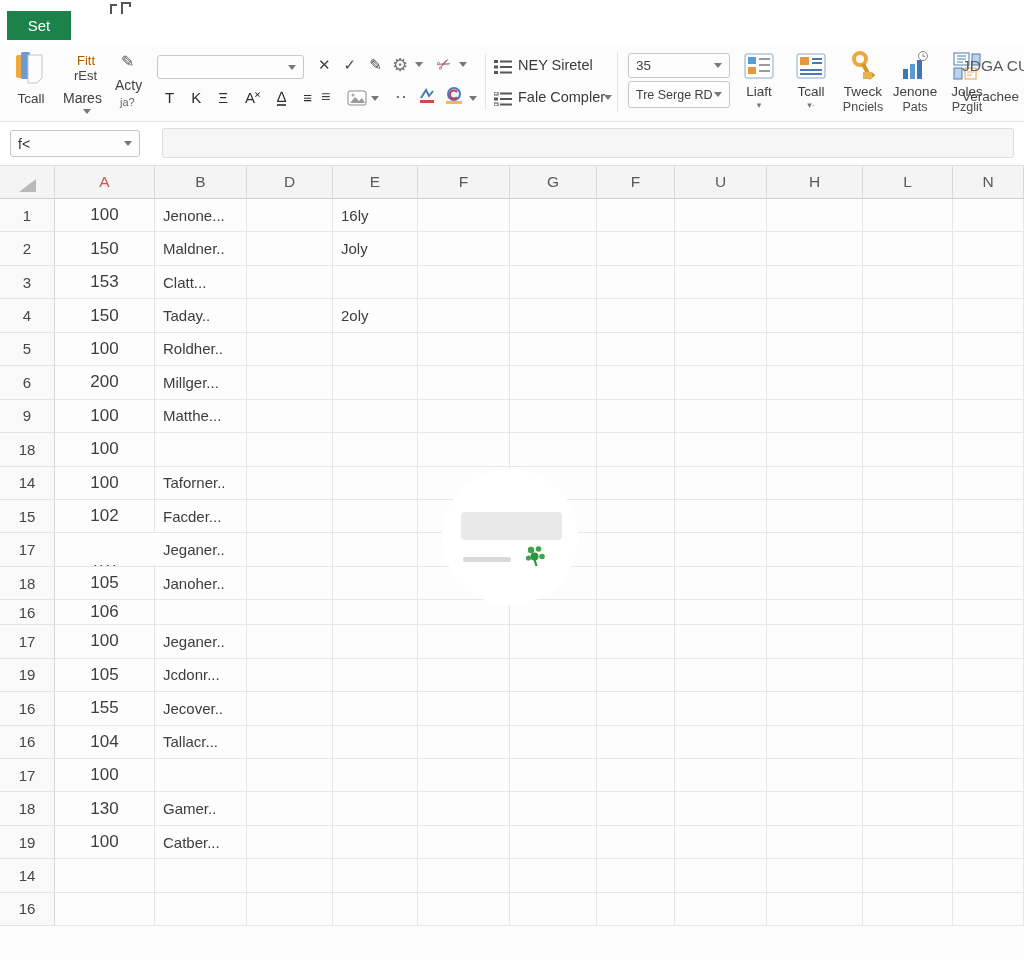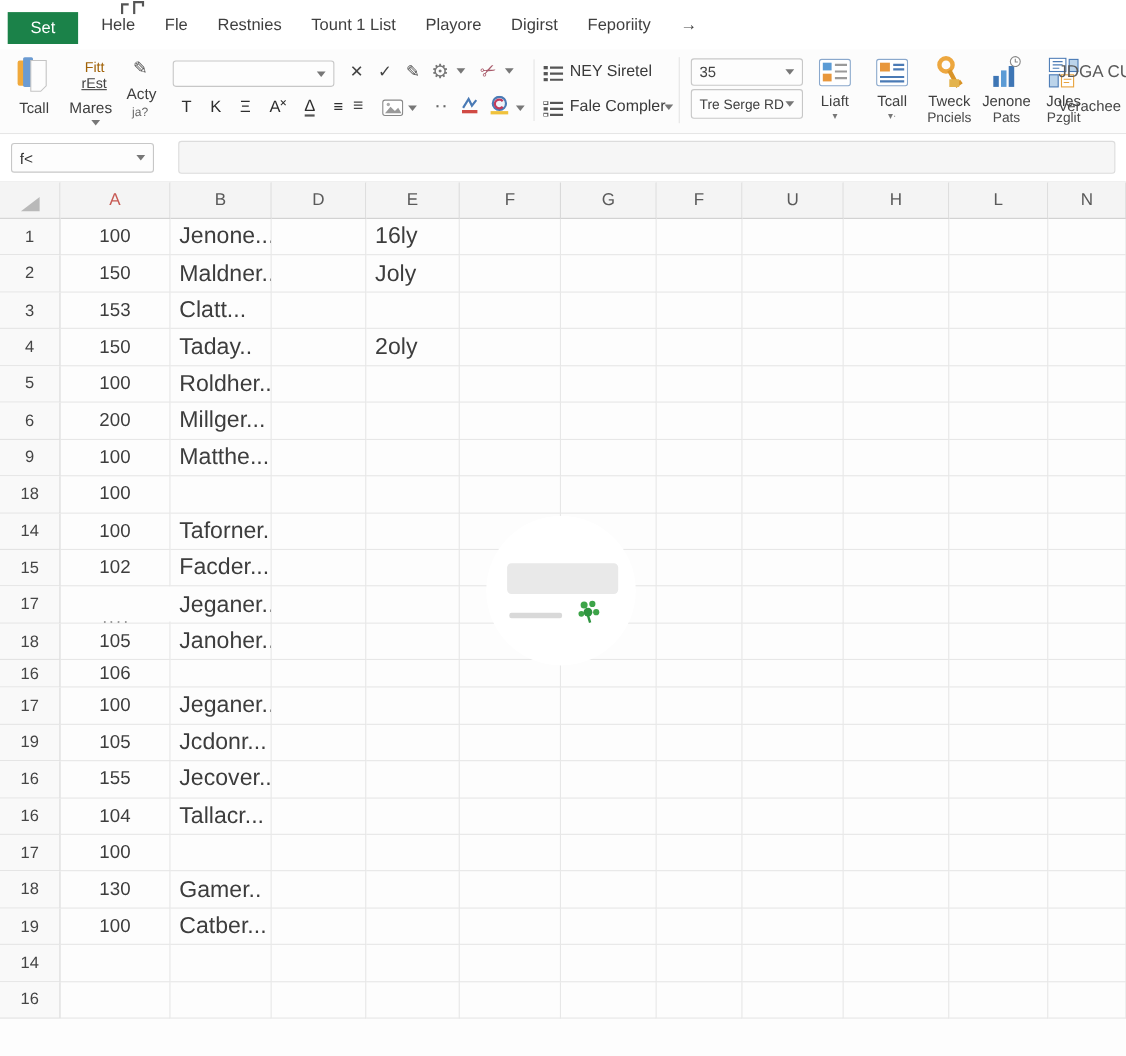--- a/index.html
+++ b/index.html
@@ -22,21 +22,21 @@
     background:#fcfcfc; border-bottom:1px solid #e4e4e4; font-size:13px; color:#444; }
   .ribbon .abs { position:absolute; }
   .caret { width:0; height:0; border-left:4px solid transparent;
     border-right:4px solid transparent; border-top:5px solid #777; display:inline-block; }
   .combo { border:1px solid #c7c7c7; border-radius:3px; background:#fdfdfd;
     display:flex; align-items:center; justify-content:space-between; padding:0 7px; }
   .vdiv { position:absolute; width:1px; background:#e4e4e4; }
 
   .paste-label { left:4px; top:46px; width:54px; text-align:center; font-size:13.5px; color:#3f3f3f; }
   .t-fitt { left:77px; top:8px; color:#a16207; }
-  .t-rest { left:74px; top:23px; color:#444;text-decoration:underline; }
+  .t-rest { left:74px; top:23px; color:#444; }
   .t-mares { left:63px; top:45px; font-size:14px; color:#3f3f3f; }
   .mares-caret { left:83px; top:64px; }
   .pencil { left:121px; top:7px; font-size:16px; color:#555; }
   .t-acty { left:115px; top:32px; font-size:14px; color:#3f3f3f; }
   .t-ja { left:120px; top:51px; font-size:11px; color:#666; }
   .font-combo { left:157px; top:10px; width:147px; height:24px; }
   .fmt-row { left:165px; top:44px; display:flex; gap:17px; font-size:15px; color:#2e2e2e; align-items:flex-end; }
   .fmt-btn.u-line { border-bottom:2px solid #555; line-height:1; }
   .quick-row { left:318px; top:11px; display:flex; gap:13px; font-size:15px; color:#444; }
   .hamburger2 { left:321px; top:43px; font-size:16px; color:#444; }
@@ -86,21 +86,21 @@
   .hcell.hl { color:#c75a54; }
   .corner { background:#f4f4f4; border-right:1px solid #d9d9d9; border-bottom:1px solid #cfcfcf;
     display:flex; align-items:flex-end; justify-content:center; padding-bottom:6px; }
   .corner-tri { width:0; height:0; border-left:17px solid transparent; border-bottom:13px solid #b9b9b9; }
   .srow { display:flex; }
   .rnum { background:#f9f9f9; border-right:1px solid #d9d9d9; border-bottom:1px solid #e3e3e3;
     display:flex; align-items:center; justify-content:center; font-size:15px; color:#454545; }
   .dcell { border-right:1px solid #e7e7e7; border-bottom:1px solid #e7e7e7;
     display:flex; align-items:center; font-size:16px; color:#3d3d3d; overflow:hidden; white-space:nowrap; }
   .dcell.c-a { justify-content:center; font-size:17px; }
-  .dcell.c-b, .dcell.c-e { padding-left:8px; font-size:21px; }
+  .dcell.c-b, .dcell.c-e { padding-left:8px; font-size:15px; }
 
   
   .overlay-circle { position:absolute; left:442px; top:469px; width:136px; height:136px;
     border-radius:50%; background:#fff; z-index:10; }
   .skel-rect { position:absolute; left:19px; top:43px; width:101px; height:28px;
     background:#e9e9e9; border-radius:4px; }
   .skel-line { position:absolute; left:21px; top:88px; width:48px; height:5px;
     background:#d9d9d9; border-radius:2px; }
   .clover { position:absolute; left:81px; top:76px; }
 </style>
@@ -110,30 +110,20 @@
 <div class="app">
 
   <div class="menubar">
     <div class="set-tab" style="background:#1b8249">Set</div>
     <span class="win-glyph">
       <svg width="26" height="13" viewBox="0 0 26 13">
         <path d="M3 13 V4 h6" stroke="#555" stroke-width="2" fill="none"></path>
         <path d="M14 13 V2 h8 v4" stroke="#555" stroke-width="2" fill="none"></path>
       </svg>
     </span>
-    <div class="menu-items" id="menu-items">
-        <span class="menu-item">Hele</span>
-        <span class="menu-item">Fle</span>
-        <span class="menu-item">Restnies</span>
-        <span class="menu-item">Tount 1 List</span>
-        <span class="menu-item">Playore</span>
-        <span class="menu-item">Digirst</span>
-        <span class="menu-item">Feporiity</span>
-        <span class="menu-item">→</span>
-      </div>
   </div>
 
   <div class="ribbon">
 
     <span class="abs" style="left:13px; top:5px;">
       <svg width="34" height="36" viewBox="0 0 34 36">
         <rect x="3" y="5" width="14" height="23" rx="2" fill="#f0a93c"></rect>
         <rect x="8" y="2" width="9" height="27" rx="1.5" fill="#6b9bd2"></rect>
         <path d="M15 5 h14 v23 l-5 5 h-9 z" fill="#fdfdfd" stroke="#c4c4c4"></path>
       </svg>

